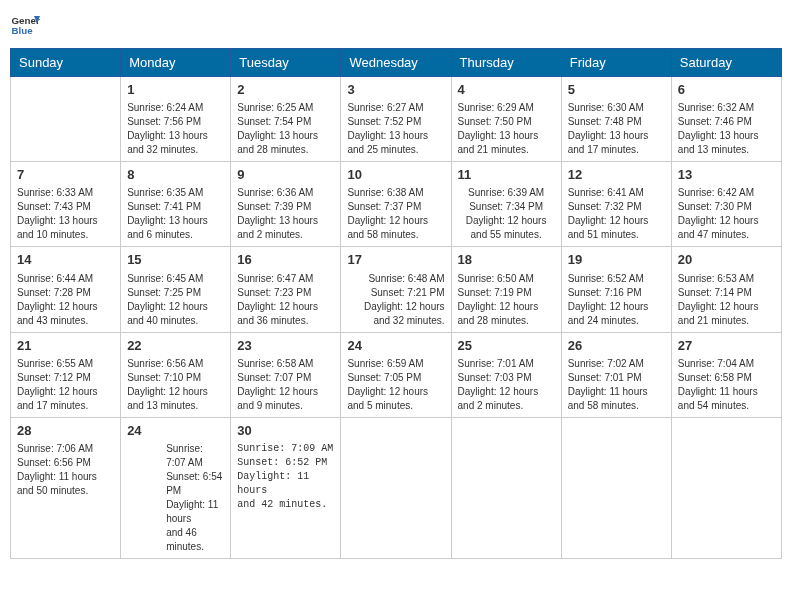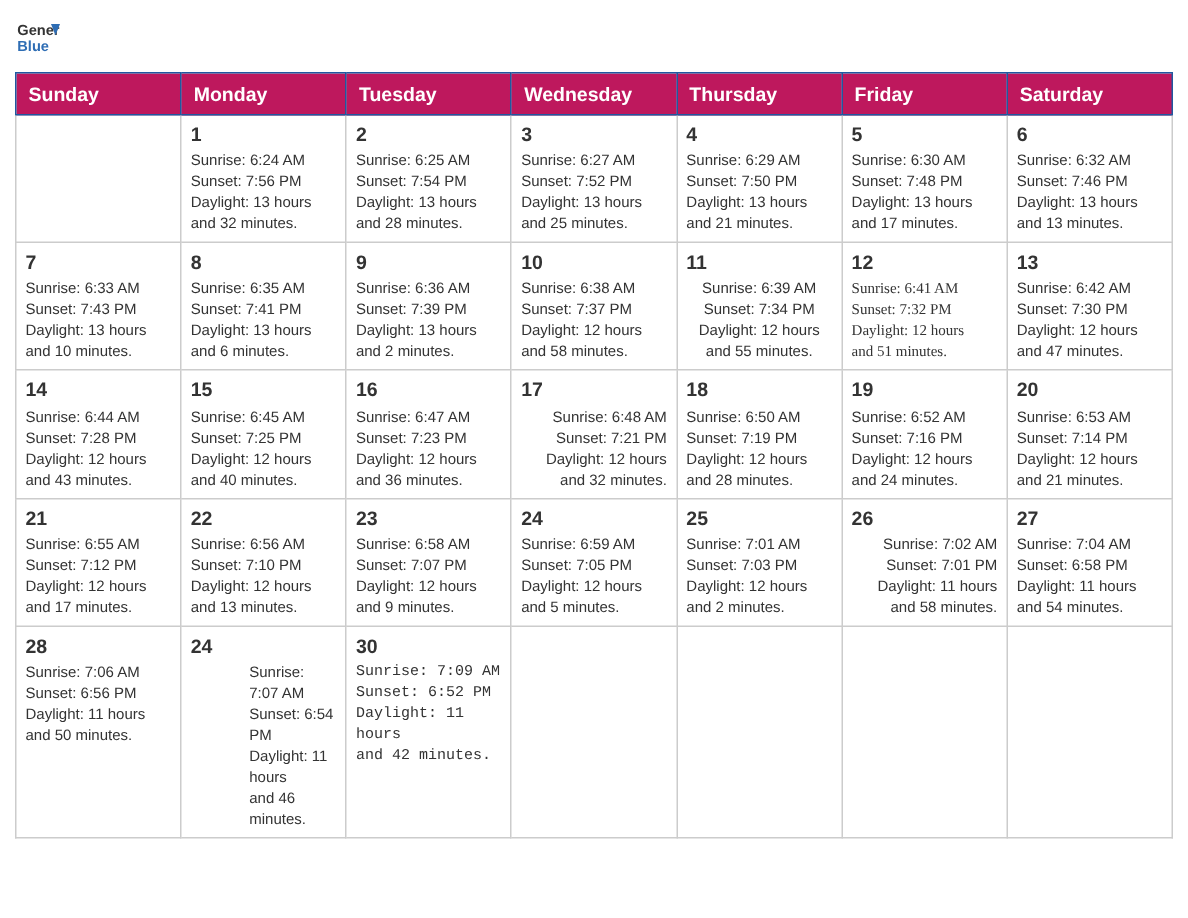--- a/index.html
+++ b/index.html
@@ -37,26 +37,26 @@
       font-size: 16px;
       font-weight: normal;
       color: #555;
     }
     .calendar {
       width: 100%;
       border-collapse: collapse;
       border: 1px solid #ccc;
     }
     .calendar th {
-      background: #be185d;
+      background: #0369a1;
       color: #fff;
       text-align: left;
       padding: 6px 8px;
       font-size: 13px;
-      font-weight: bold;
+      font-weight: normal;
       border: 1px solid #2058a0;
     }
     .calendar td {
       border: 1px solid #ccc;
       vertical-align: top;
       padding: 4px 6px;
       width: 14.28%;
       min-height: 80px;
       font-size: 10.5px;
       color: #333;
@@ -182,21 +182,21 @@
         </td>
         <td>
           <span class="day-number">11</span>
           <div class="day-info" style="white-space: pre-line; text-align: center;">Sunrise: 6:39 AM
 Sunset: 7:34 PM
 Daylight: 12 hours
 and 55 minutes.</div>
         </td>
         <td>
           <span class="day-number">12</span>
-          <div class="day-info" style="white-space: pre-line; font-family: Liberation Serif, serif;">Sunrise: 6:41 AM
+          <div class="day-info" style="white-space: pre-line;">Sunrise: 6:41 AM
 Sunset: 7:32 PM
 Daylight: 12 hours
 and 51 minutes.</div>
         </td>
         <td>
           <span class="day-number">13</span>
           <div class="day-info" style="white-space: pre-line;">Sunrise: 6:42 AM
 Sunset: 7:30 PM
 Daylight: 12 hours
 and 47 minutes.</div>
@@ -284,21 +284,21 @@
         </td>
         <td>
           <span class="day-number">25</span>
           <div class="day-info" style="white-space: pre-line;">Sunrise: 7:01 AM
 Sunset: 7:03 PM
 Daylight: 12 hours
 and 2 minutes.</div>
         </td>
         <td>
           <span class="day-number">26</span>
-          <div class="day-info" style="white-space: pre-line; text-align: right;">Sunrise: 7:02 AM
+          <div class="day-info" style="white-space: pre-line;">Sunrise: 7:02 AM
 Sunset: 7:01 PM
 Daylight: 11 hours
 and 58 minutes.</div>
         </td>
         <td>
           <span class="day-number">27</span>
           <div class="day-info" style="white-space: pre-line;">Sunrise: 7:04 AM
 Sunset: 6:58 PM
 Daylight: 11 hours
 and 54 minutes.</div>

